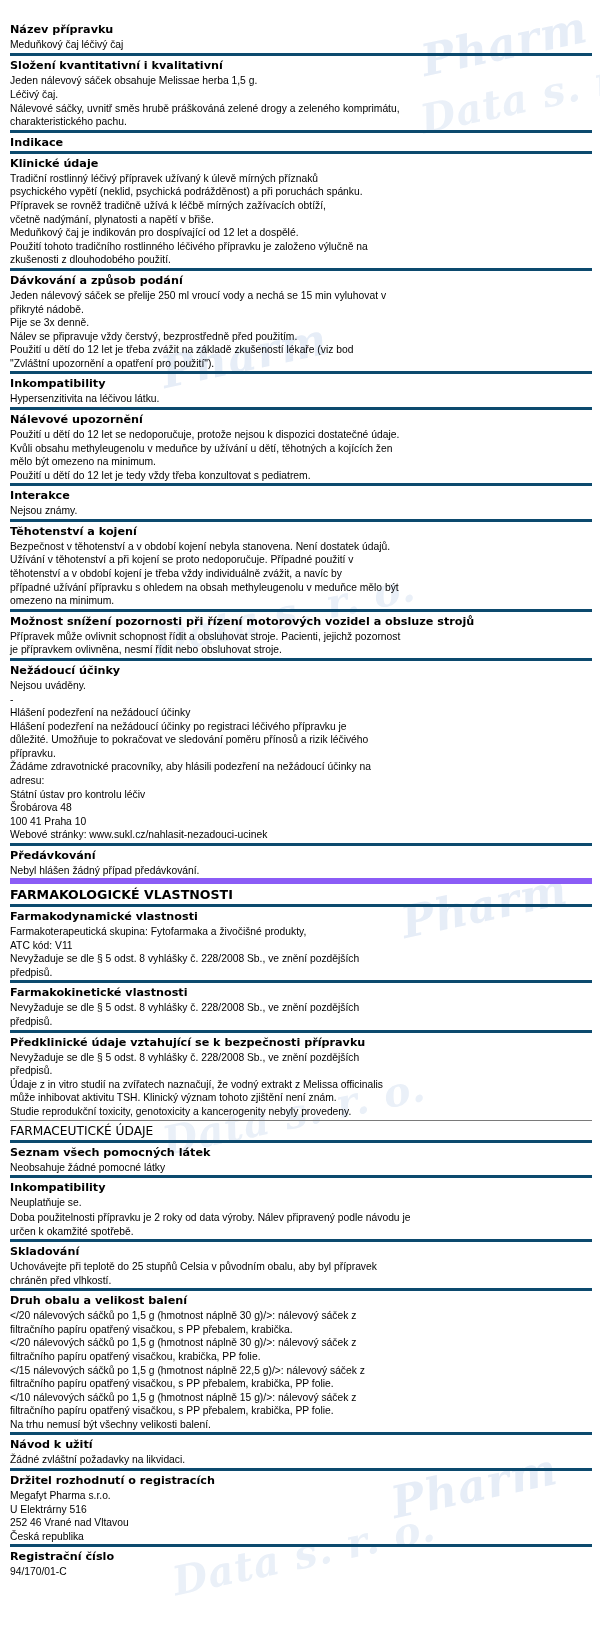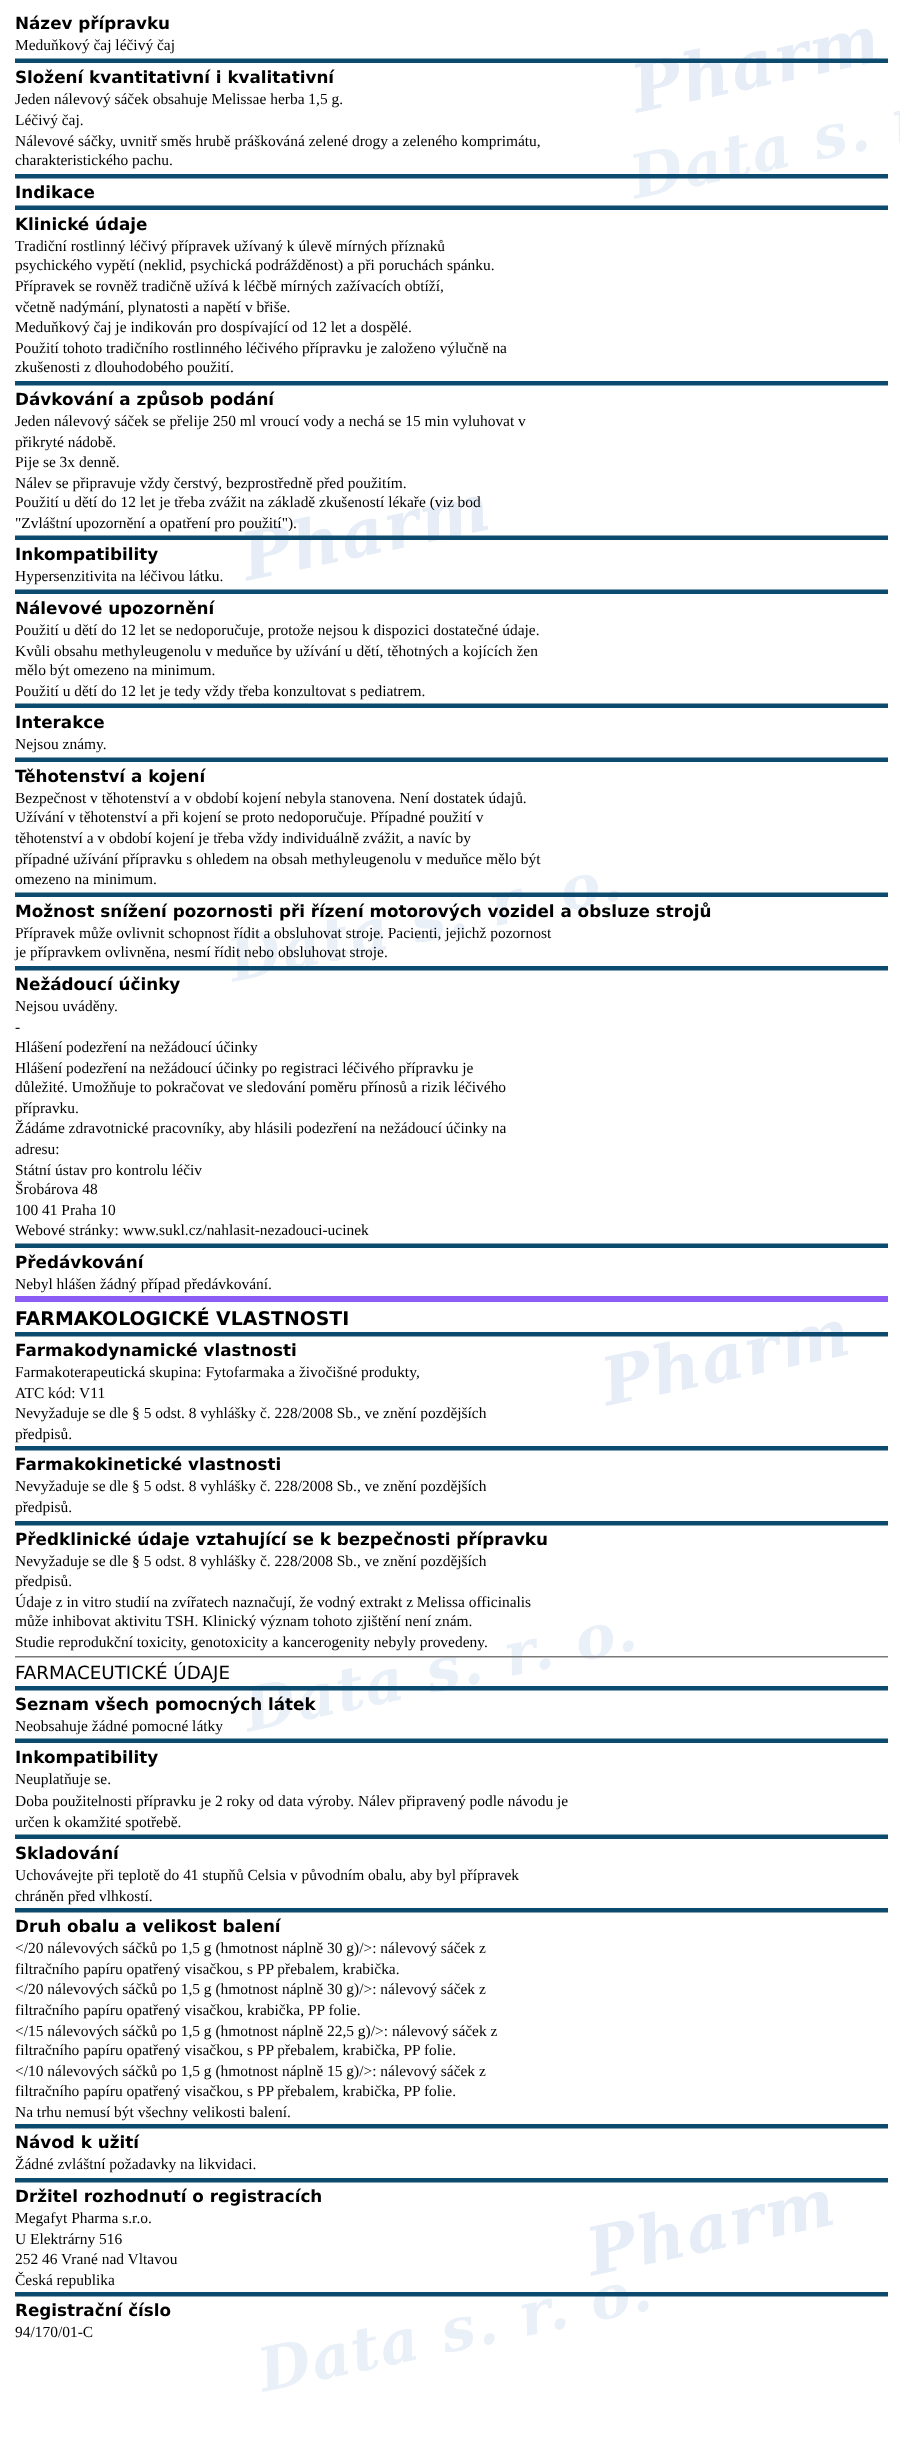--- a/index.html
+++ b/index.html
@@ -44,53 +44,54 @@
     color: #e6edf7;
   }
   .wm.data {
     font-size: 40px;
     font-style: italic;
     color: #eaf0f8;
   }
   .content {
     position: relative;
     z-index: 2;
+    margin-top: 14px;
   }
   h2.sec {
     font-family: "DejaVu Sans", sans-serif;
     font-weight: bold;
     font-size: 11.2px;
     margin: 0;
     padding: 3px 0 1px 0;
     line-height: 1.25;
     border-top: 3px solid #0c4a6e;
   }
   h2.sec.nolinetop {
     border-top: none;
   }
   h2.big {
     font-family: "DejaVu Sans", sans-serif;
     font-weight: bold;
     font-size: 12.6px;
     margin: 0;
     padding: 3px 0 1px 0;
     line-height: 1.25;
-    border-top: 4px solid #8b5cf6;
+    border-top: 6px solid #8b5cf6;
   }
   h2.plain {
     font-family: "DejaVu Sans", sans-serif;
     font-weight: normal;
     font-size: 12.2px;
     margin: 0;
     padding: 3px 0 1px 0;
     line-height: 1.25;
     border-top: 1px solid #7a7a7a;
   }
   p.body {
-    font-family: Liberation Serif, serif;
+    font-family: Liberation Sans, sans-serif;
     font-size: 10.3px;
     line-height: 1.32;
     margin: 0;
     padding: 0 0 1px 0;
     white-space: pre-wrap;
   }
 </style>
 </head>
 <body>
 
@@ -201,21 +202,21 @@
     <h2 class="sec">Seznam všech pomocných látek</h2>
     <p class="body">Neobsahuje žádné pomocné látky</p>
 
     <h2 class="sec">Inkompatibility</h2>
     <p class="body">Neuplatňuje se.</p>
 
     <p class="body">Doba použitelnosti přípravku je 2 roky od data výroby. Nálev připravený podle návodu je
 určen k okamžité spotřebě.</p>
 
     <h2 class="sec">Skladování</h2>
-    <p class="body">Uchovávejte při teplotě do 41 stupňů Celsia v původním obalu, aby byl přípravek
+    <p class="body">Uchovávejte při teplotě do 25 stupňů Celsia v původním obalu, aby byl přípravek
 chráněn před vlhkostí.</p>
 
     <h2 class="sec">Druh obalu a velikost balení</h2>
     <p class="body">&lt;/20 nálevových sáčků po 1,5 g (hmotnost náplně 30 g)/&gt;: nálevový sáček z
 filtračního papíru opatřený visačkou, s PP přebalem, krabička.
 &lt;/20 nálevových sáčků po 1,5 g (hmotnost náplně 30 g)/&gt;: nálevový sáček z
 filtračního papíru opatřený visačkou, krabička, PP folie.
 &lt;/15 nálevových sáčků po 1,5 g (hmotnost náplně 22,5 g)/&gt;: nálevový sáček z
 filtračního papíru opatřený visačkou, s PP přebalem, krabička, PP folie.
 &lt;/10 nálevových sáčků po 1,5 g (hmotnost náplně 15 g)/&gt;: nálevový sáček z

